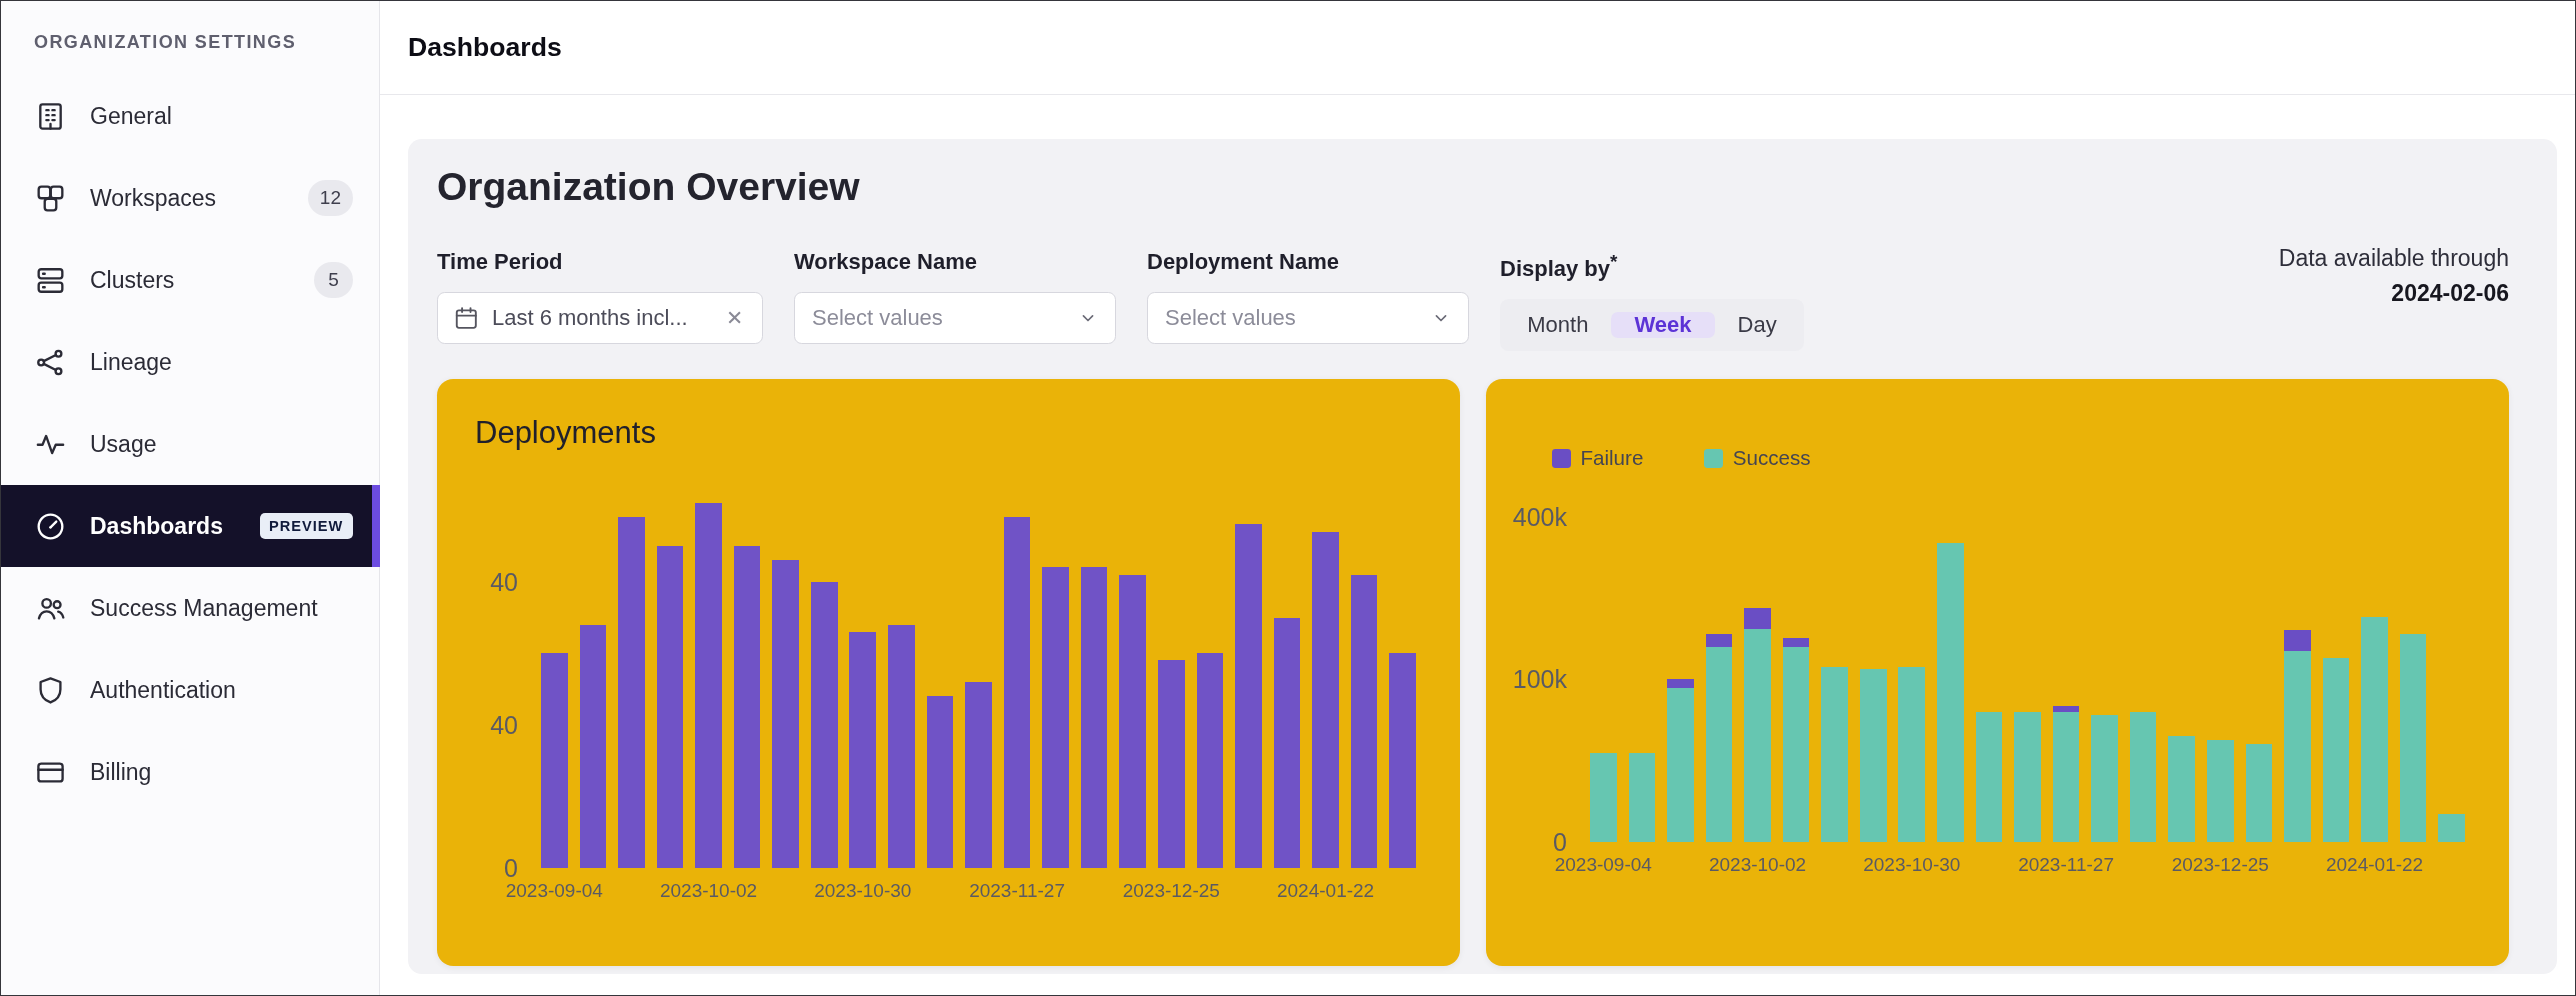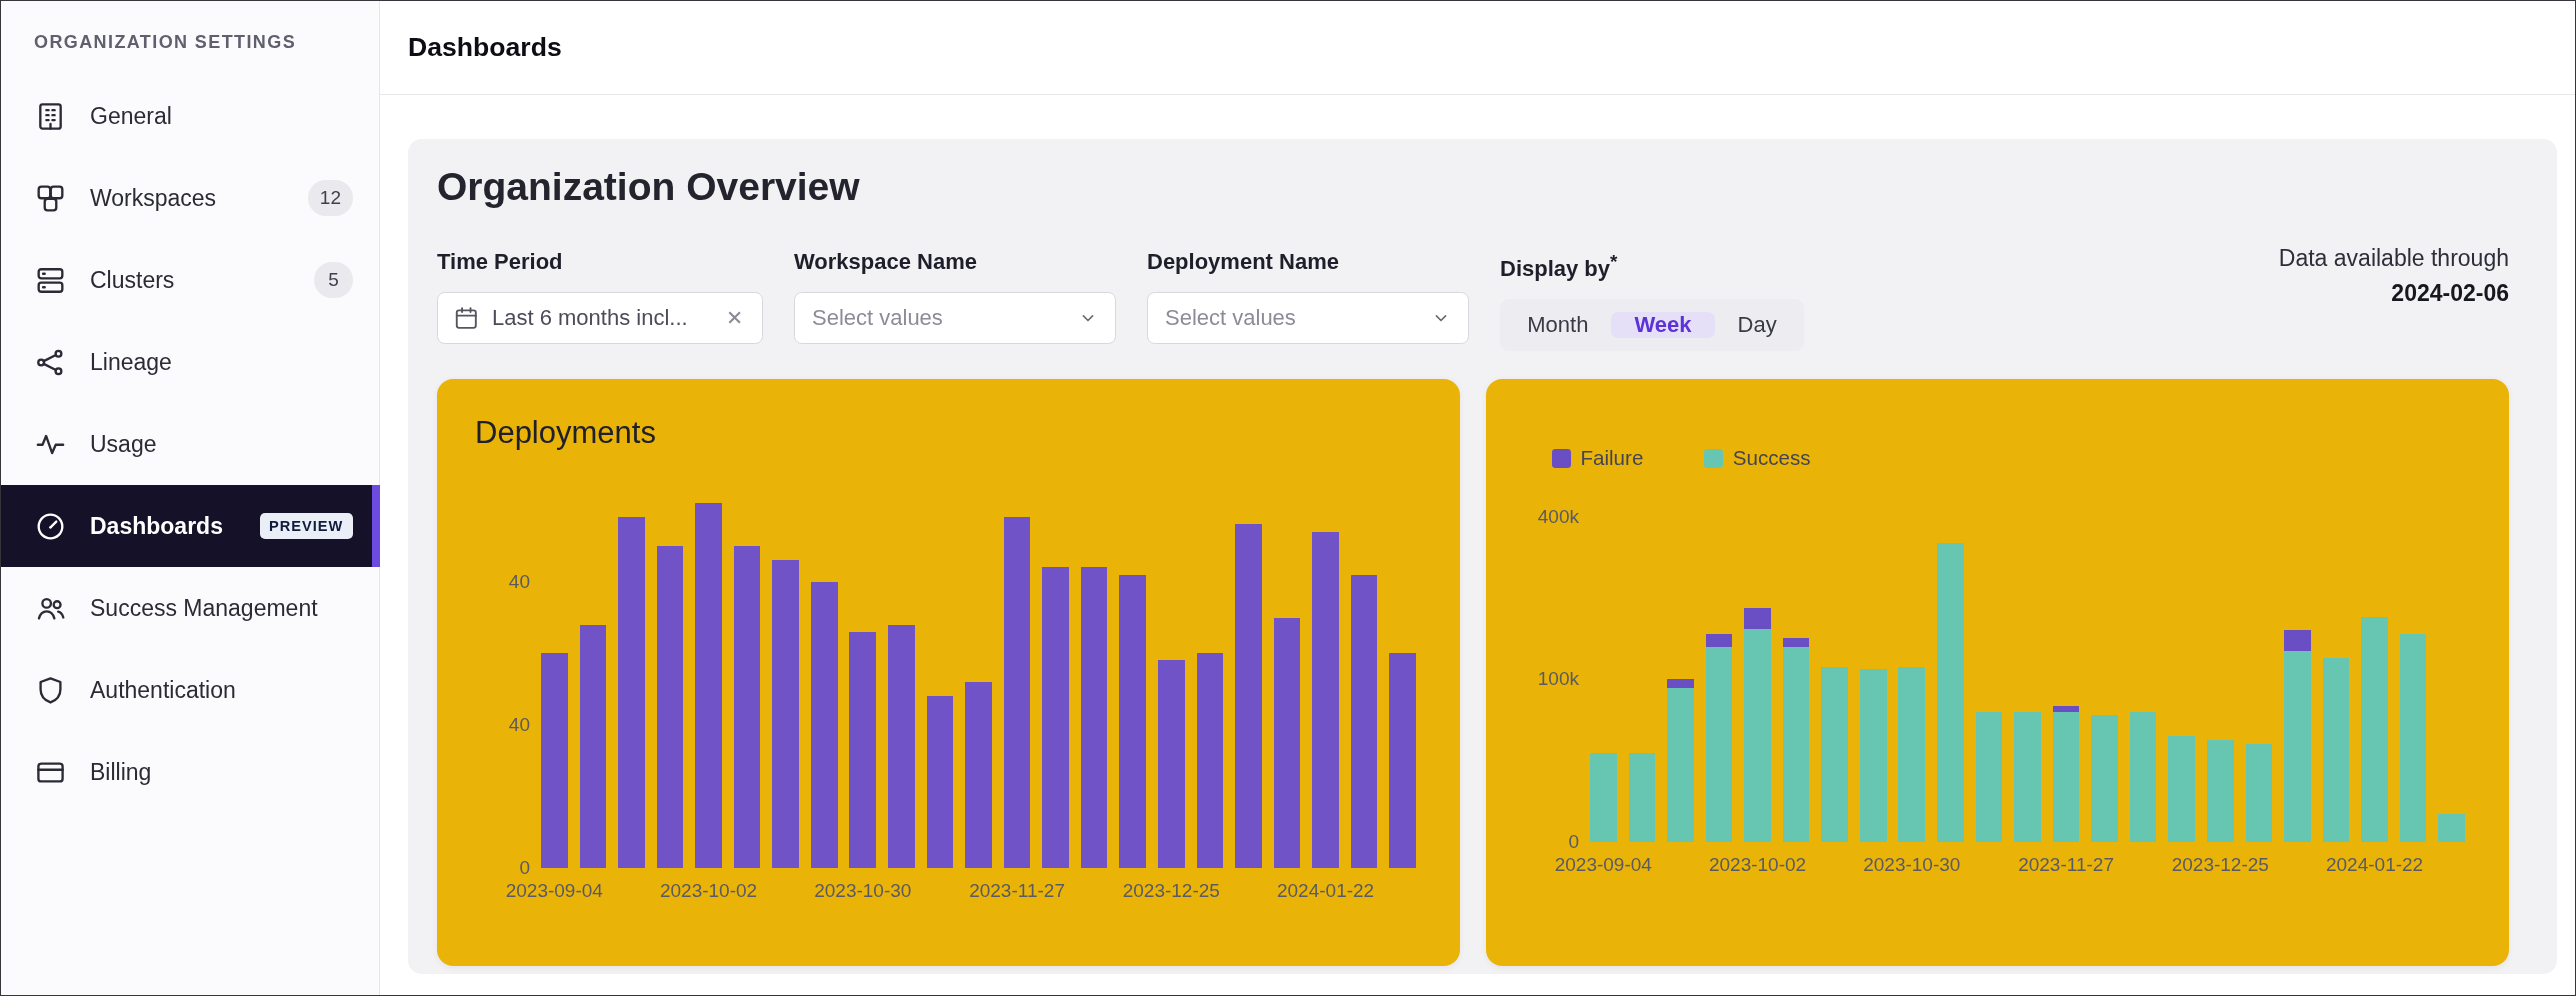--- a/index.html
+++ b/index.html
@@ -49,21 +49,21 @@
   .charts { display:flex; gap:26px; margin-top:28px; }
   .card { flex:1; min-width:0; background:#eab308; border-radius:16.3px; box-shadow:0 1.7px 6.9px rgba(20,20,40,.06); padding:36px 38px; height:587px; }
   .card h3 { font-size:31px; font-weight:500; color:#20202c; }
   .legend { display:flex; gap:33px; margin-top:31px; font-size:20.6px; color:#454552; align-items:center; }
   .legend-item { display:flex; align-items:center;padding-left:28px; }
   .swatch { width:19px; height:19px; border-radius:3.4px; display:inline-block; margin-right:9.4px; }
   .chart { display:flex; }
   .chart-deployments .chart { margin-top:45px; }
   .chart-tasks .chart { margin-top:31px; }
   .y-axis { width:60px; position:relative; flex-shrink:0; }
-  .y-tick { position:absolute; right:5px; transform:translateY(50%); font-size:19px; color:#5a5a64;text-align:center; }
+  .y-tick { position:absolute; right:17px; transform:translateY(50%); font-size:25px; color:#5a5a64;text-align:center; }
   .plot-col { flex:1; min-width:0; }
   .bars { display:flex; align-items:flex-end; }
   .bar-slot { flex:1; display:flex; justify-content:center; align-items:flex-end; height:100%; }
   .bar-col { width:69%; display:flex; flex-direction:column; justify-content:flex-end; }
   .x-axis { position:relative; height:26px; margin-top:12px; }
   .x-tick { position:absolute; transform:translateX(-50%); font-size:19px; color:#5a5a64; white-space:nowrap; }
 </style>
 </head>
 <body>
 

